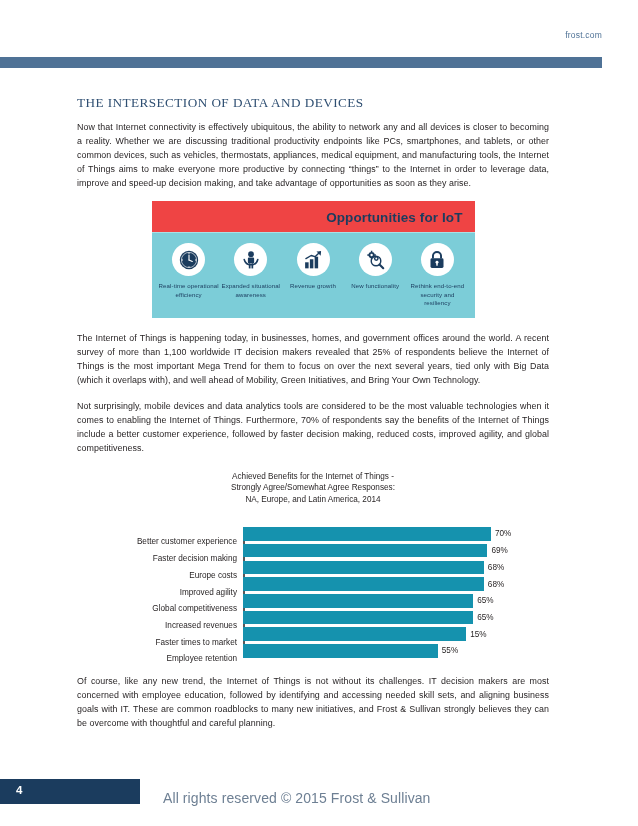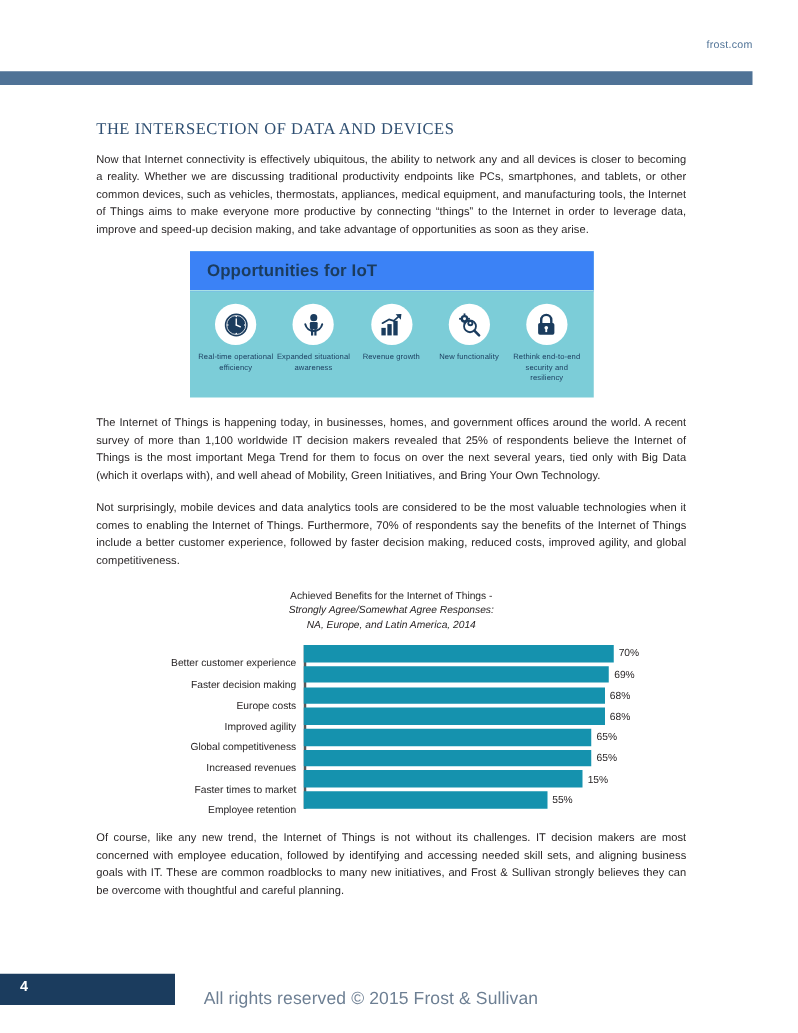--- a/index.html
+++ b/index.html
@@ -63,23 +63,24 @@
   }
 
   
   .infographic {
     width: 323px;
     margin: 9px auto 13px auto;
     background: #7ccdd8;
     position: relative;
   }
   .ig-title-band {
-    background: #3b82f6;
-    padding: 7px 0 6px 14px;
+    background: #ef4444;
+    padding: 7px 12px 6px 14px;
     border-bottom: 1px solid #a9e0e6;
+    text-align: right;
   }
   .ig-title {
     font-size: 13.5px;
     color: #1b3c5e;
     font-weight: bold;
     letter-spacing: .1px;
   }
   .ig-items {
     display: flex;
     padding: 10px 6px 11px 6px;
@@ -111,24 +112,24 @@
 
   
   .chart-block {
     margin: 16px 0 0 0;
   }
   .chart-title {
     text-align: center;
     font-size: 8.2px;
     line-height: 11.4px;
     color: #231f20;
-    margin-bottom: 11px;
+    margin-bottom: 22px;
   }
   .chart-title .line2,
-  .chart-title .line3 { font-style: italic; }
+  .chart-title .line3 { }
 
   .chart-area {
     position: relative;
     margin: 0 0 0 20px;
     padding-left: 146px;
     border-left: 0;
   }
   .axis-line {
     position: absolute;
     left: 146px;

